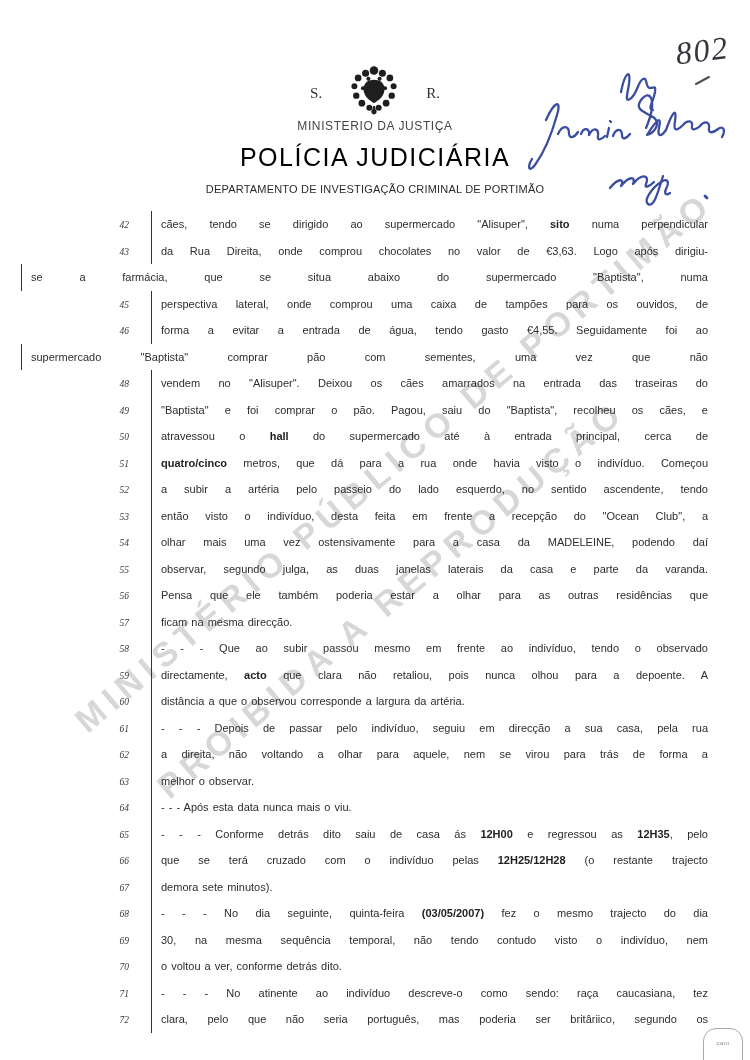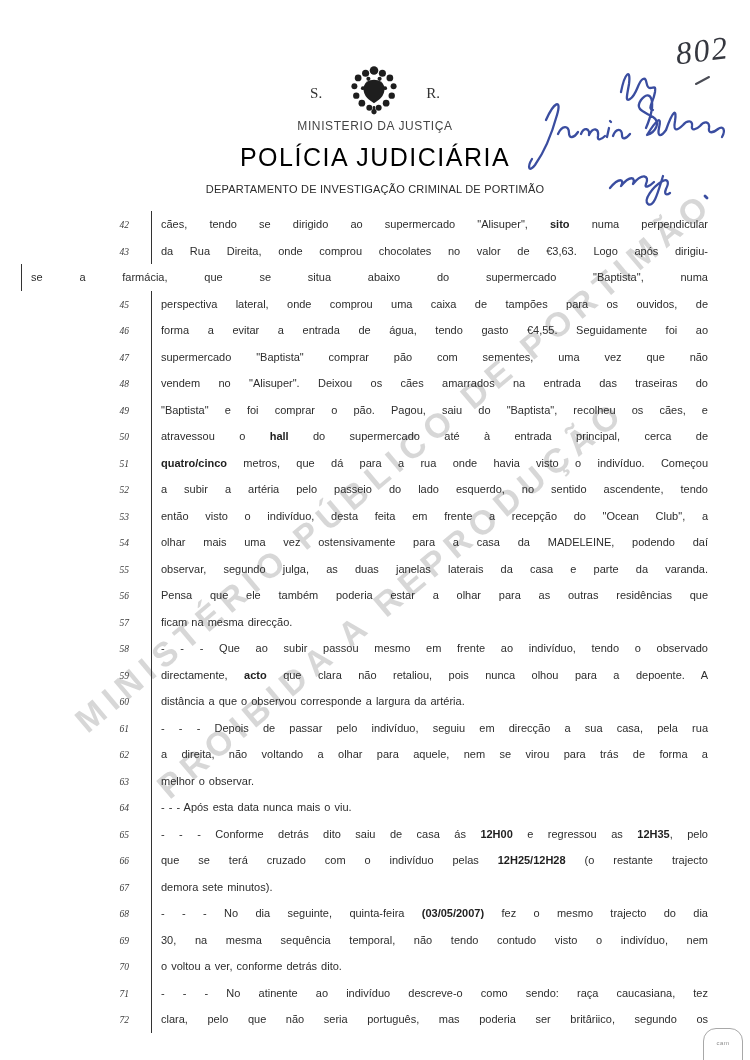--- a/index.html
+++ b/index.html
@@ -130,21 +130,20 @@
     </div>
     <div class="row">
       <span class="num">45</span>
       <div class="txt j"><span>perspectiva lateral, onde comprou uma caixa de tampões para os ouvidos, de</span></div>
     </div>
     <div class="row">
       <span class="num">46</span>
       <div class="txt j"><span>forma a evitar a entrada de água, tendo gasto €4,55. Seguidamente foi ao</span></div>
     </div>
     <div class="row">
-      <span class="num">47</span>
       <div class="txt j"><span>supermercado "Baptista" comprar pão com sementes, uma vez que não</span></div>
     </div>
     <div class="row">
       <span class="num">48</span>
       <div class="txt j"><span>vendem no "Alisuper". Deixou os cães amarrados na entrada das traseiras do</span></div>
     </div>
     <div class="row">
       <span class="num">49</span>
       <div class="txt j"><span>"Baptista" e foi comprar o pão. Pagou, saiu do "Baptista", recolheu os cães, e</span></div>
     </div>

